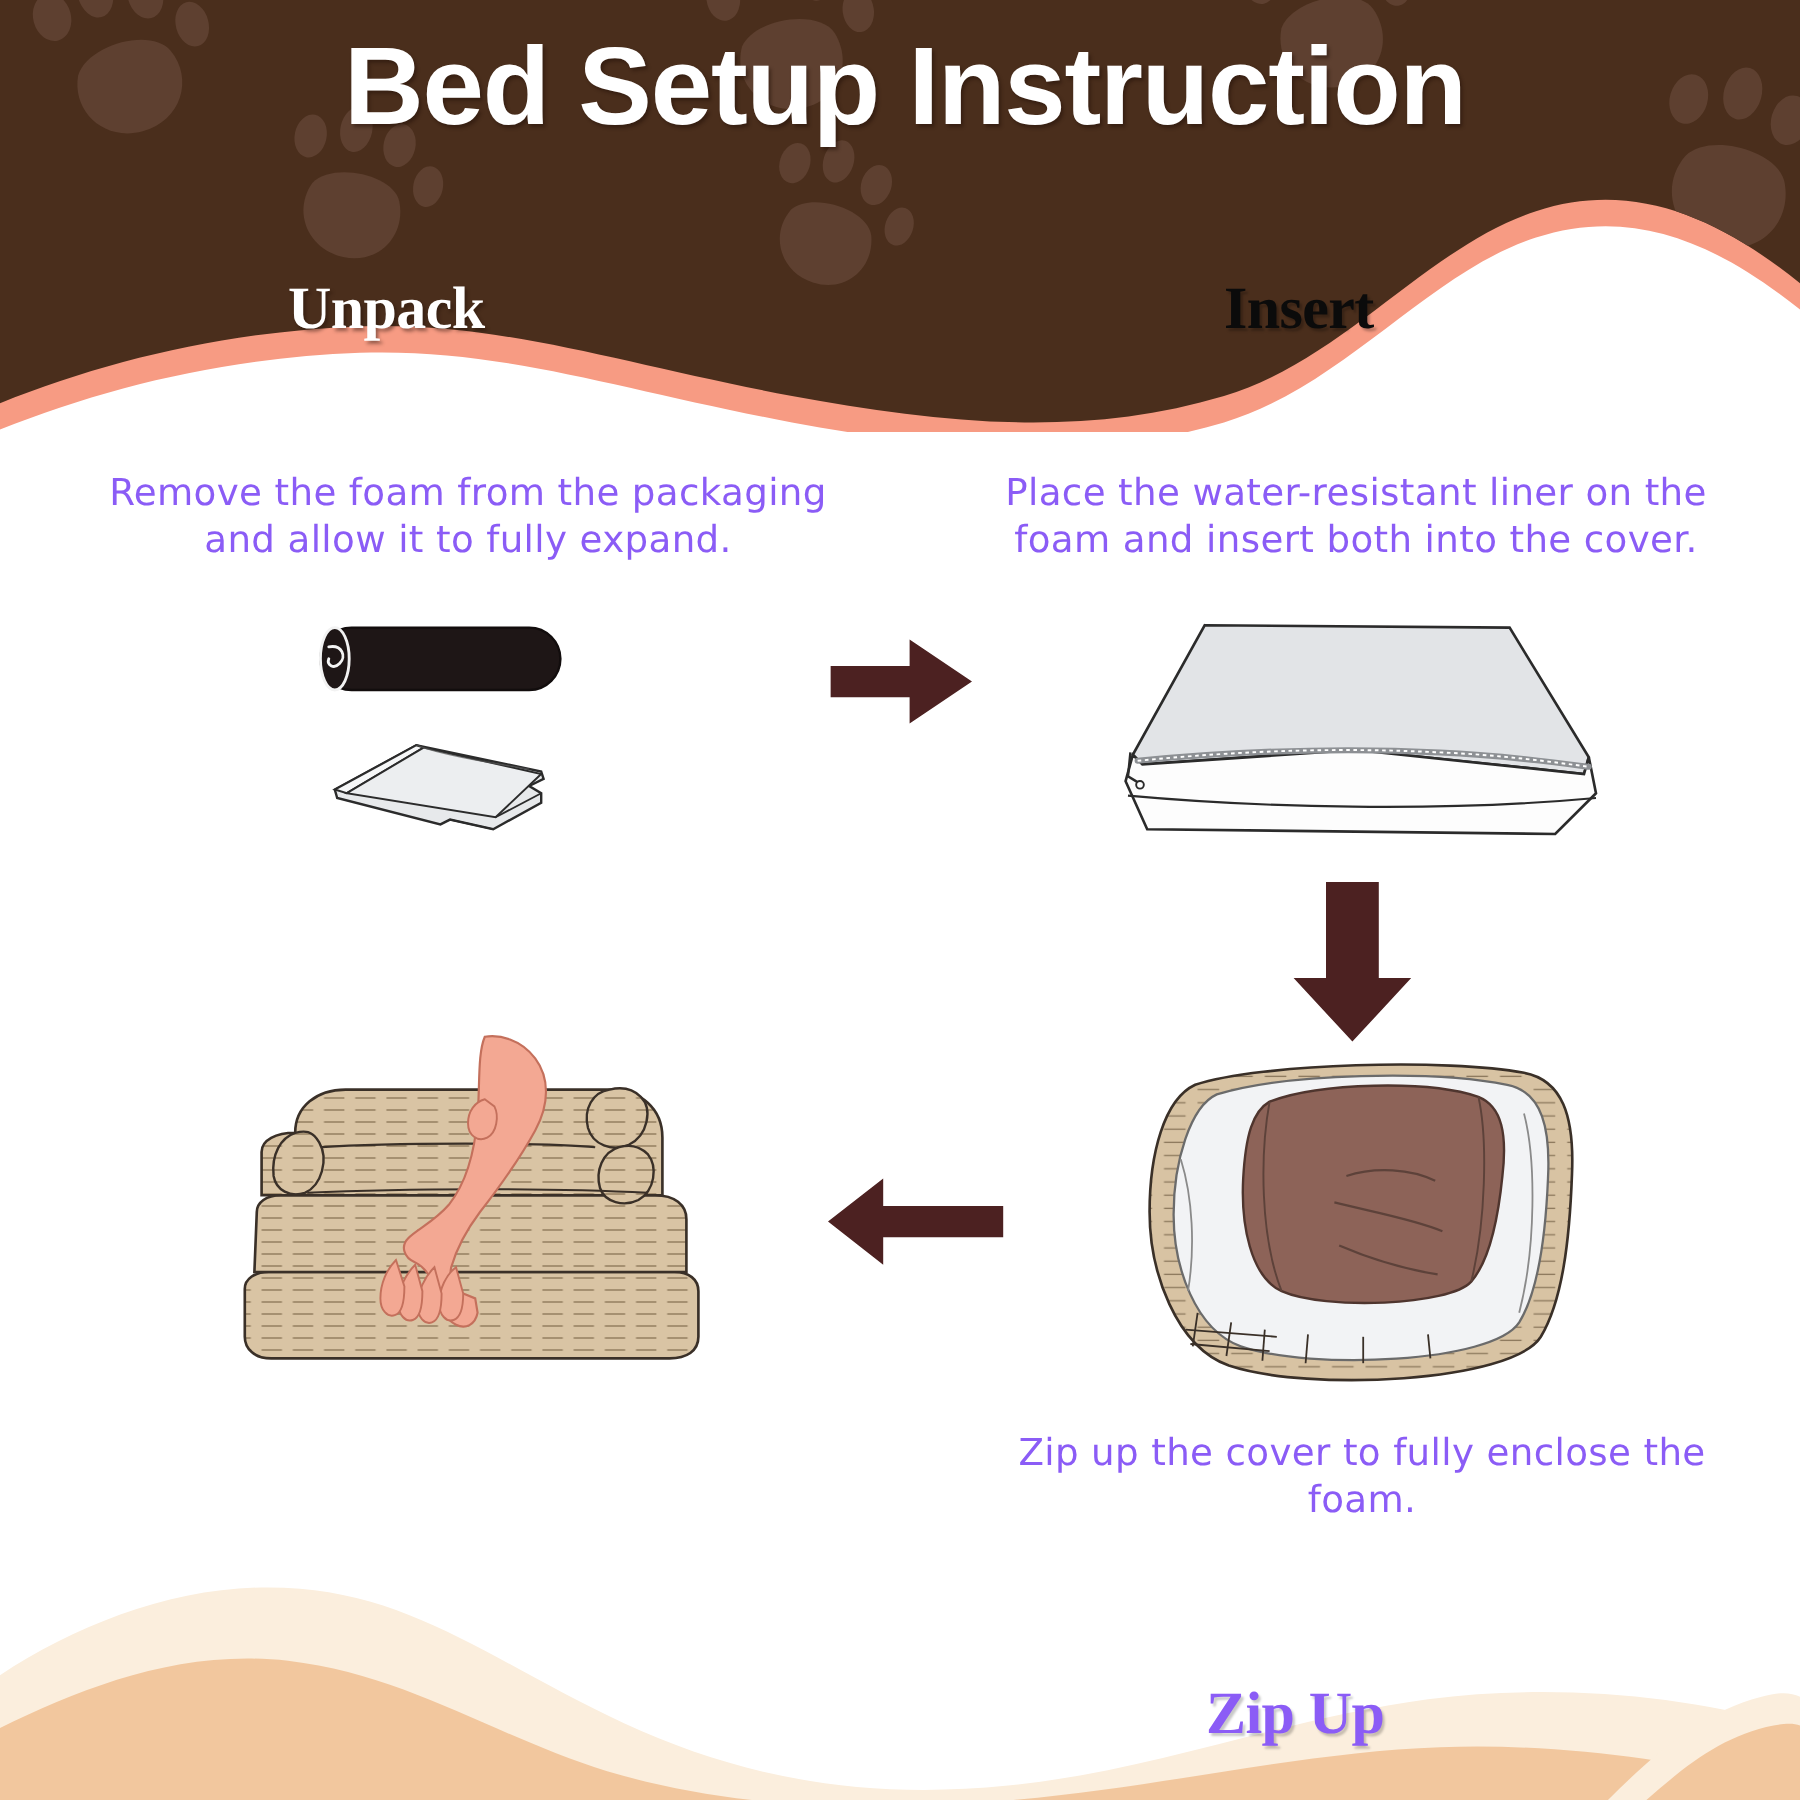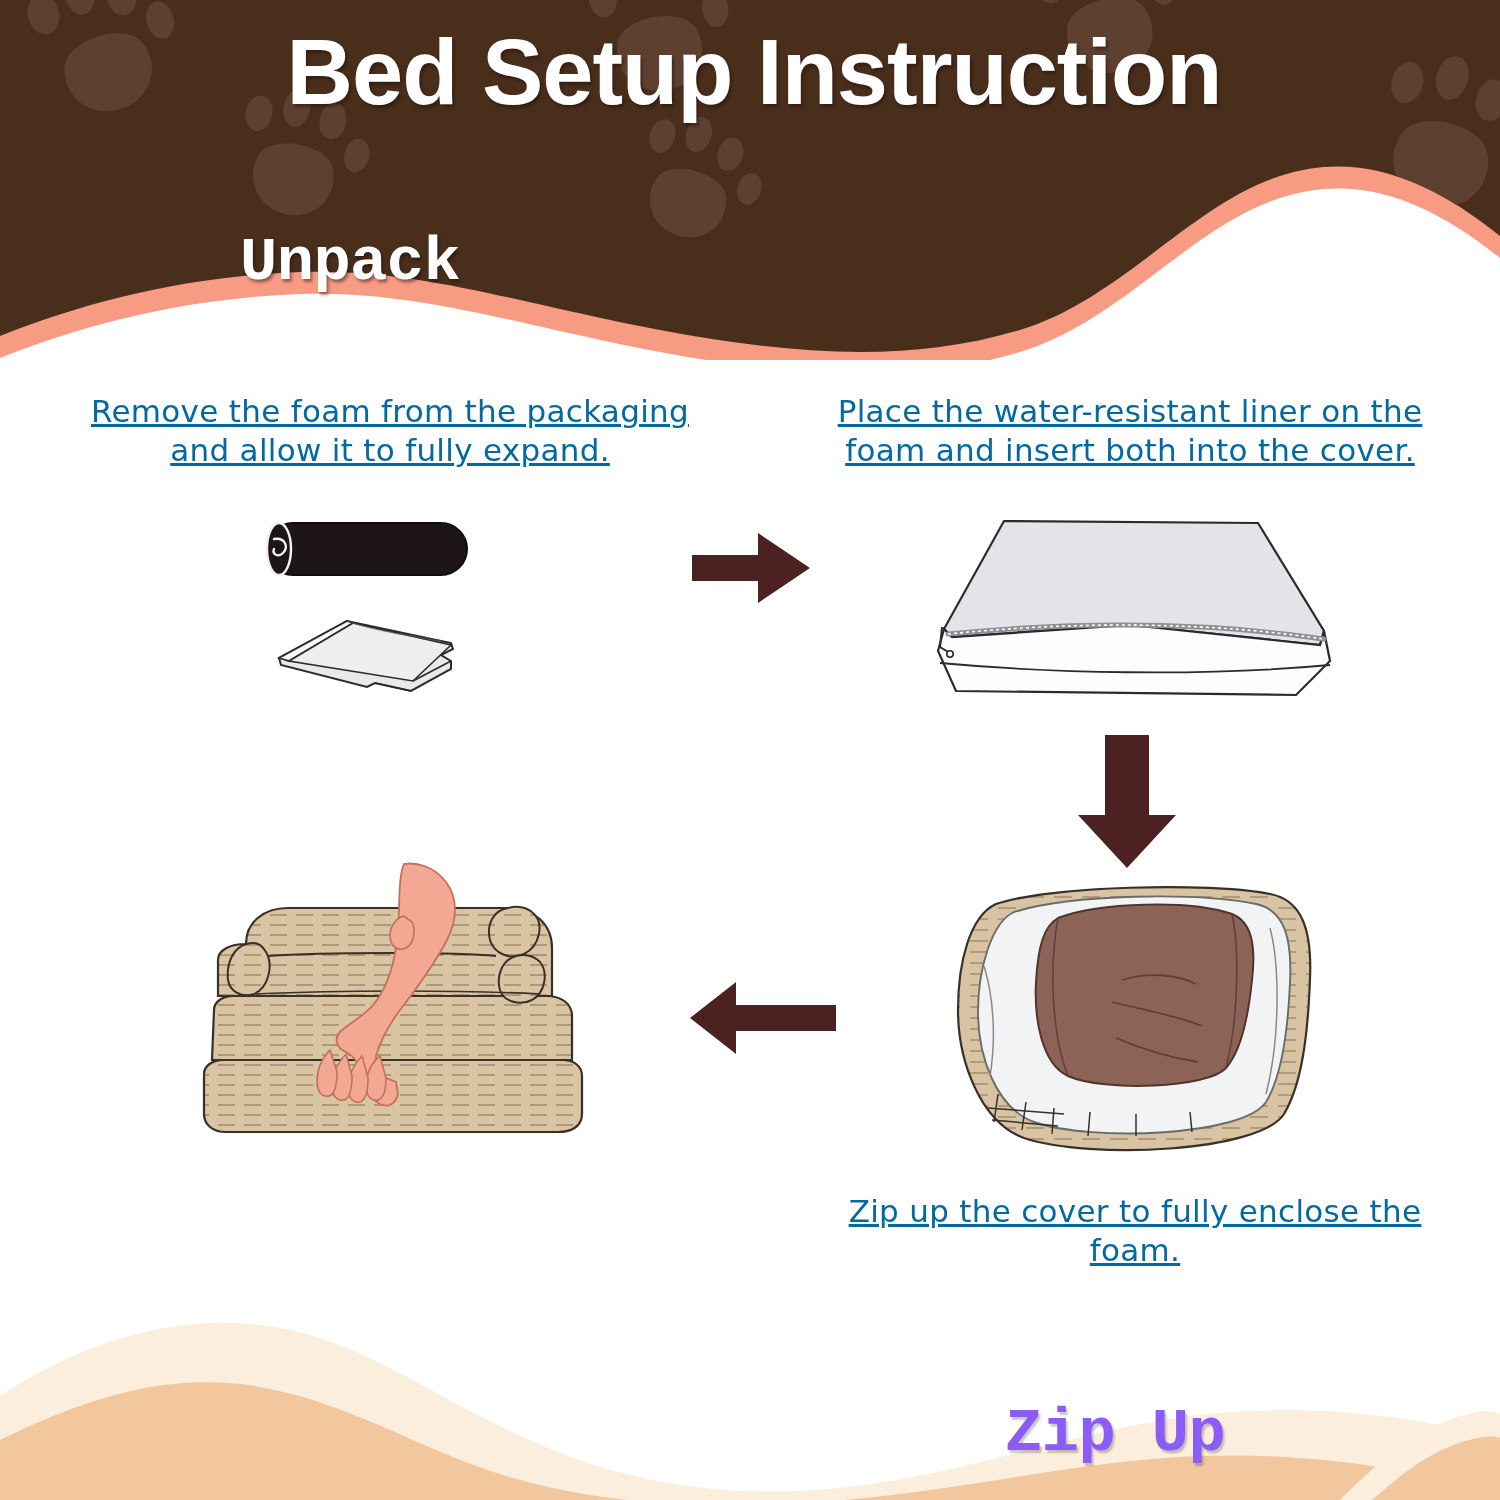--- a/index.html
+++ b/index.html
@@ -42,23 +42,23 @@
     font-size: 92px;
     letter-spacing: -1px;
     color: #ffffff;
     text-shadow: 2px 3px 3px rgba(30,14,6,0.45);
     white-space: nowrap;
     z-index: 5;
   }
 
   .step-label {
     position: absolute;
-    font-family: Liberation Mono, monospace;
+    font-family: Liberation Serif, serif;
     font-weight: bold;
-    font-size: 62px;
+    font-size: 50px;
     letter-spacing: -0.5px;
     white-space: nowrap;
     z-index: 6;
   }
   #label-unpack {
     left: 240px; top: 227px;
     color: #ffffff;
     text-shadow: 2px 3px 3px rgba(30,14,6,0.45);
   }
   #label-insert {
@@ -76,24 +76,23 @@
     color: #8b5cf6;
     text-shadow: 2px 3px 2px rgba(0,0,0,0.22);
   }
 
   
   .caption {
     position: absolute;
     font-family: "DejaVu Sans", sans-serif;
     font-size: 31px;
     line-height: 1.25;
-    color: #0369a1;
+    color: #8b5cf6;
     text-align: center;
     letter-spacing: 0.3px;
-    text-decoration: underline;
   }
   #caption-unpack { left: 60px;  top: 392px;  width: 660px; }
   #caption-insert { left: 800px; top: 392px;  width: 660px; }
   #caption-fluff  { left: 55px;  top: 1192px; width: 680px; }
   #caption-zipup  { left: 800px; top: 1192px; width: 670px; }
 
   
   .illo { position: absolute; }
   #illo-unpack { left: 255px; top: 515px; }
   #illo-insert { left: 900px; top: 505px; }
@@ -202,20 +201,21 @@
           <ellipse cx="88" cy="14" rx="15" ry="20"></ellipse>
           <ellipse cx="122" cy="48" rx="14" ry="19"></ellipse>
           <path d="M16,64 C2,94 24,126 58,126 C92,126 112,94 98,64 C88,40 30,40 16,64 Z"></path>
         </g>
       </g>
     </svg>
   </div>
 
   <div id="page-title">Bed Setup Instruction</div>
   <div class="step-label" id="label-unpack">Unpack</div>
+  <div class="step-label" id="label-insert">Insert</div>
 
   <div class="caption" id="caption-unpack">Remove the foam from the packaging and allow it to fully expand.</div>
   <div class="caption" id="caption-insert">Place the water-resistant liner on the foam and insert both into the cover.</div>
   <div class="caption" id="caption-zipup">Zip up the cover to fully enclose the foam.</div>
 
   <div class="illo" id="illo-unpack">
     <svg width="380" height="240" viewBox="0 0 380 240" xmlns="http://www.w3.org/2000/svg">
 
       <g>
         <rect x="12" y="8" width="200" height="52" rx="26" fill="#1e1616" stroke="#120d0d" stroke-width="2"></rect>

